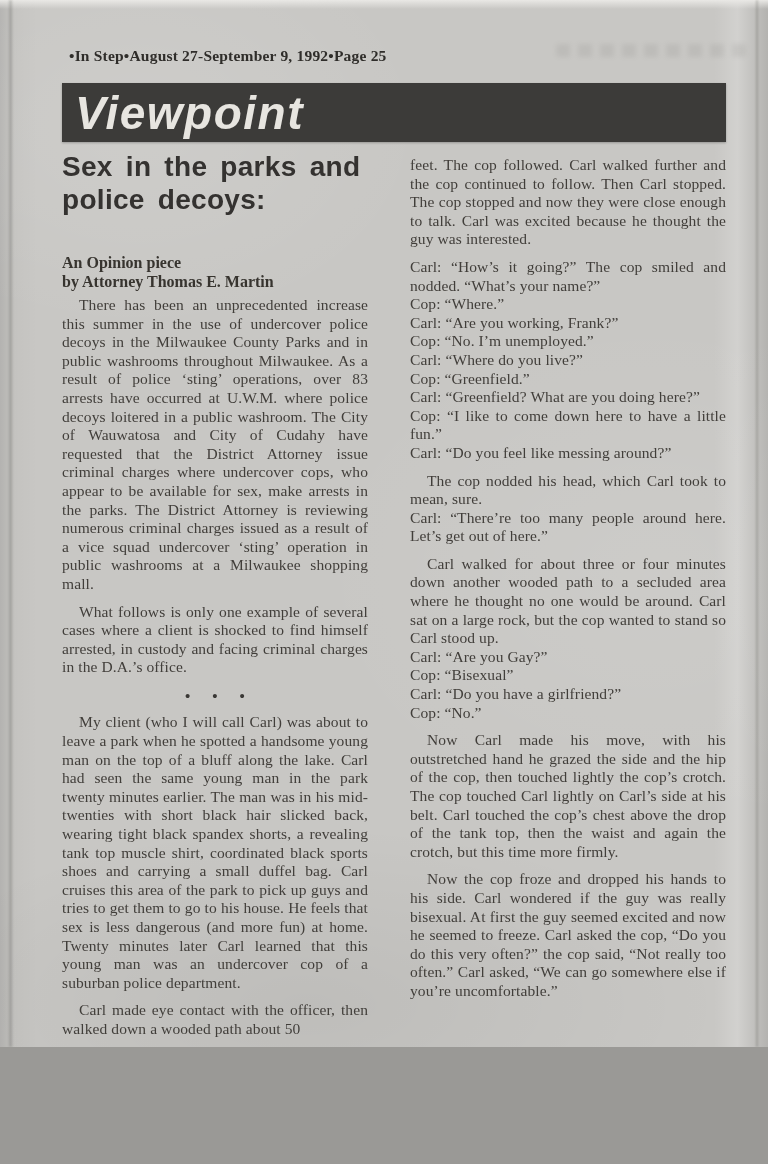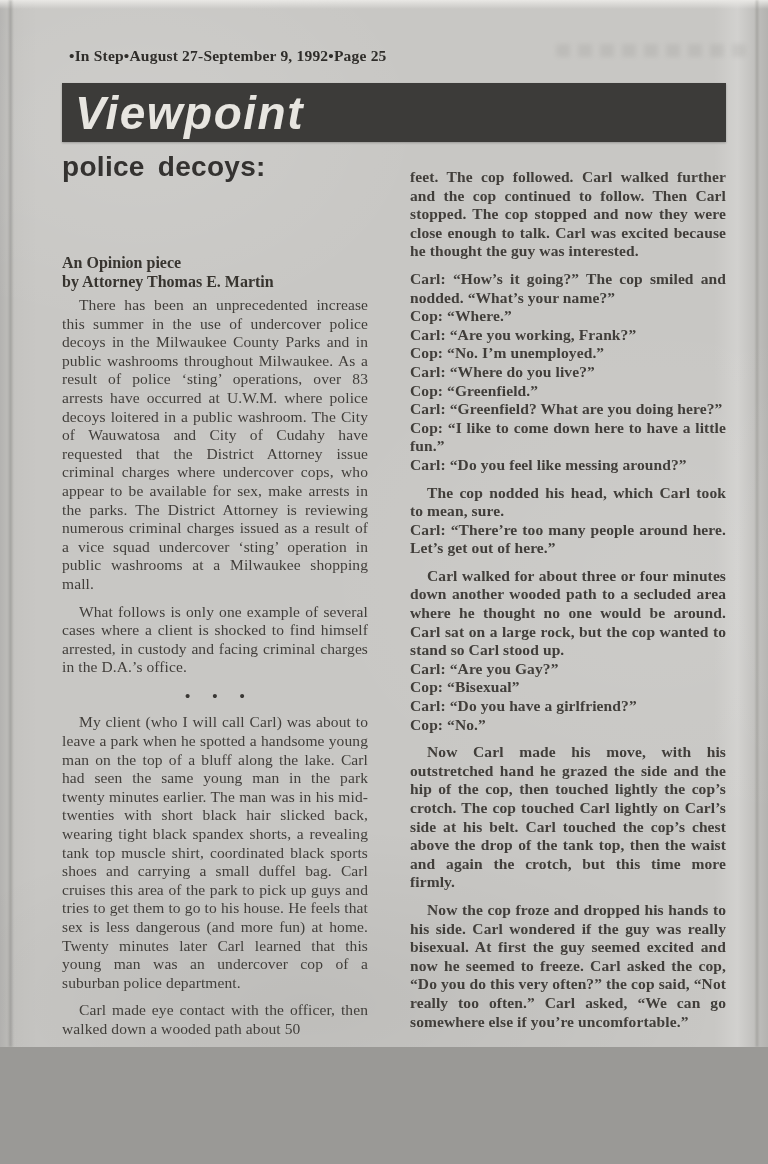--- a/index.html
+++ b/index.html
@@ -49,21 +49,21 @@
   .byline {
     position:absolute; left:62px; top:253px; width:306px; text-align:left;
     font-weight:bold; font-size:16px; line-height:19px; color:#37342f;
   }
   .col {
     position:absolute; font-size:15.5px; line-height:18.6px; text-align:justify;
     color:#413e3a; letter-spacing:0.1px;
   }
   .col p { margin:0; }
   .col-left  { left:62px;  top:296px; width:306px; }
-  .col-right { left:410px; top:168px; width:316px;font-weight:bold; }
+  .col-right { left:410px; top:156px; width:316px; }
   .indent { text-indent:17px; }
   .gap { margin-top:9px !important; }
   .divider {
     text-align:center; margin:10px 0 8px; font-size:15px; font-weight:bold;
     color:#3a3835; word-spacing:18px;
   }
 </style>
 </head>
 <body>
 
@@ -75,20 +75,21 @@
   <div class="ghost-bleed"></div>
   <div class="scan-curve"></div>
 
   <div class="masthead">•In Step•August 27-September 9, 1992•Page 25</div>
 
   <div class="banner">
     <span class="banner-title">Viewpoint</span>
   </div>
 
   <h1 class="headline">
+    <div>Sex in the parks and</div>
     <div>police decoys:</div>
   </h1>
 
   <div class="byline">
     <div>An Opinion piece</div>
     <div>by Attorney Thomas E.  Martin</div>
   </div>
 
   <div class="col col-left">
     <p class="indent">There has been an unprecedented increase this summer in the use of undercover police decoys in the Milwaukee County Parks and in public washrooms throughout Milwaukee. As a result of police ‘sting’ operations, over 83 arrests have occurred at U.W.M. where police decoys loitered in a public washroom. The City of Wauwatosa and City of Cudahy have requested that the District Attorney issue criminal charges where undercover cops, who appear to be available for sex, make arrests in the parks. The District Attorney is reviewing numerous criminal charges issued as a result of a vice squad undercover ‘sting’ operation in public washrooms at a Milwaukee shopping mall.</p>

